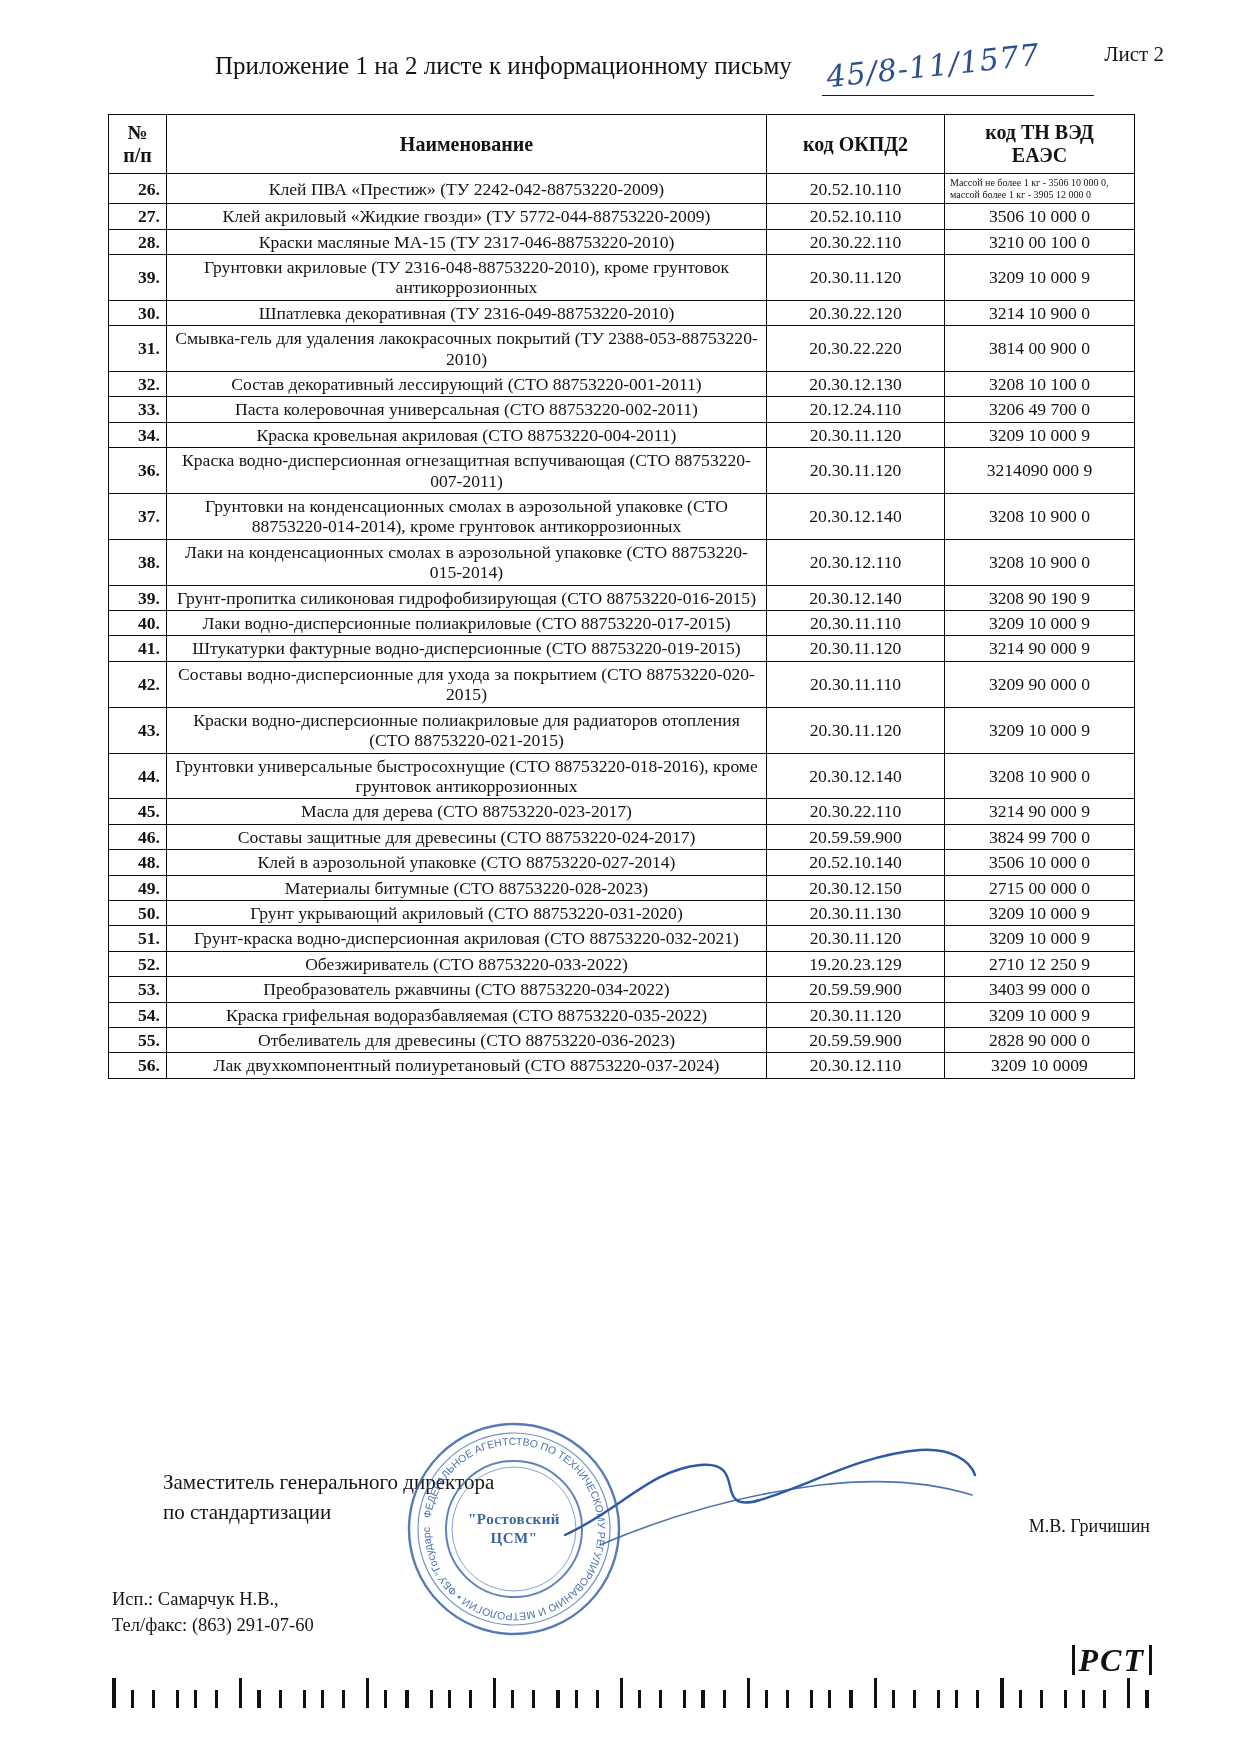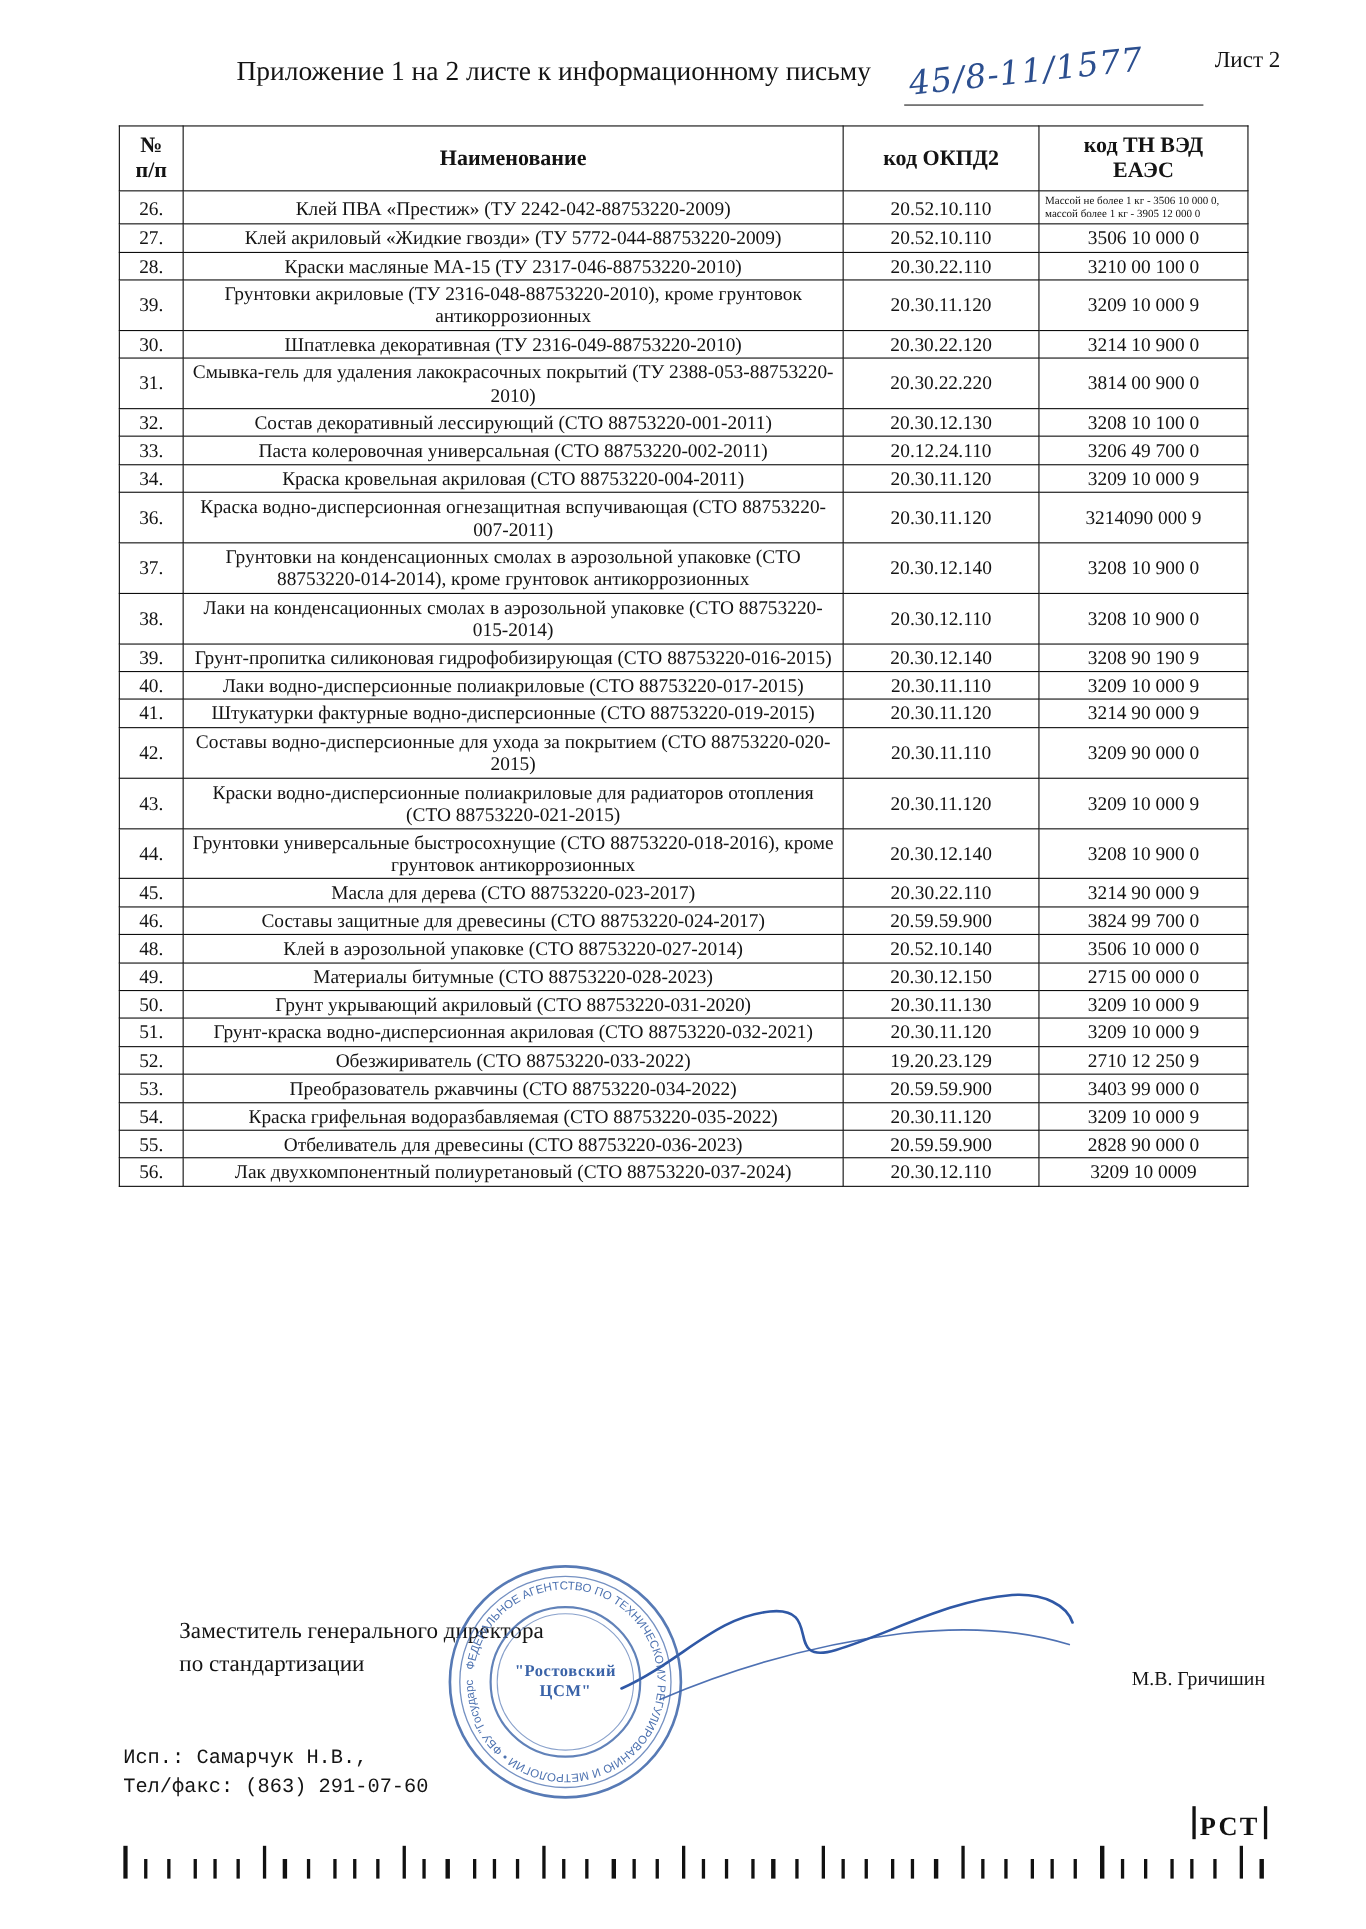--- a/index.html
+++ b/index.html
@@ -79,24 +79,25 @@
     text-align: center;
     font-size: 20px;
     padding: 6px 4px;
   }
   col.c-num   { width: 58px; }
   col.c-name  { width: 600px; }
   col.c-okpd  { width: 178px; }
   col.c-tnved { width: 190px; }
 
   td.num {
-    text-align: center;
+    text-align: right;
     vertical-align: bottom;
     font-size: 18px;
     padding-bottom: 2px;
+    font-weight: bold;
   }
   td.name {
     text-align: center;
     vertical-align: top;
     padding-top: 3px;
     padding-left: 9px;
   }
   td.okpd, td.tnved {
     text-align: center;
     font-size: 18px;
@@ -154,38 +155,38 @@
     letter-spacing: 0.5px;
   }
 
   
   .footer-exec {
     position: absolute;
     left: 112px;
     top: 1586px;
     font-size: 18.5px;
     line-height: 1.42;
-    font-family: Liberation Mono, monospace;
   }
   .barcode {
     position: absolute;
     left: 112px;
     top: 1672px;
     width: 1040px;
     height: 36px;
   }
   .rst-logo {
     position: absolute;
     right: 86px;
     top: 1642px;
     font-family: "Liberation Serif", serif;
-    font-size: 24px;
+    font-size: 32px;
     font-weight: bold;
     letter-spacing: 2px;
     color: #111;
+    font-style: italic;
   }
   .rst-logo .bar {
     display: inline-block;
     width: 3px;
     height: 30px;
     background: #111;
     vertical-align: -4px;
     margin: 0 4px;
   }
 </style>

